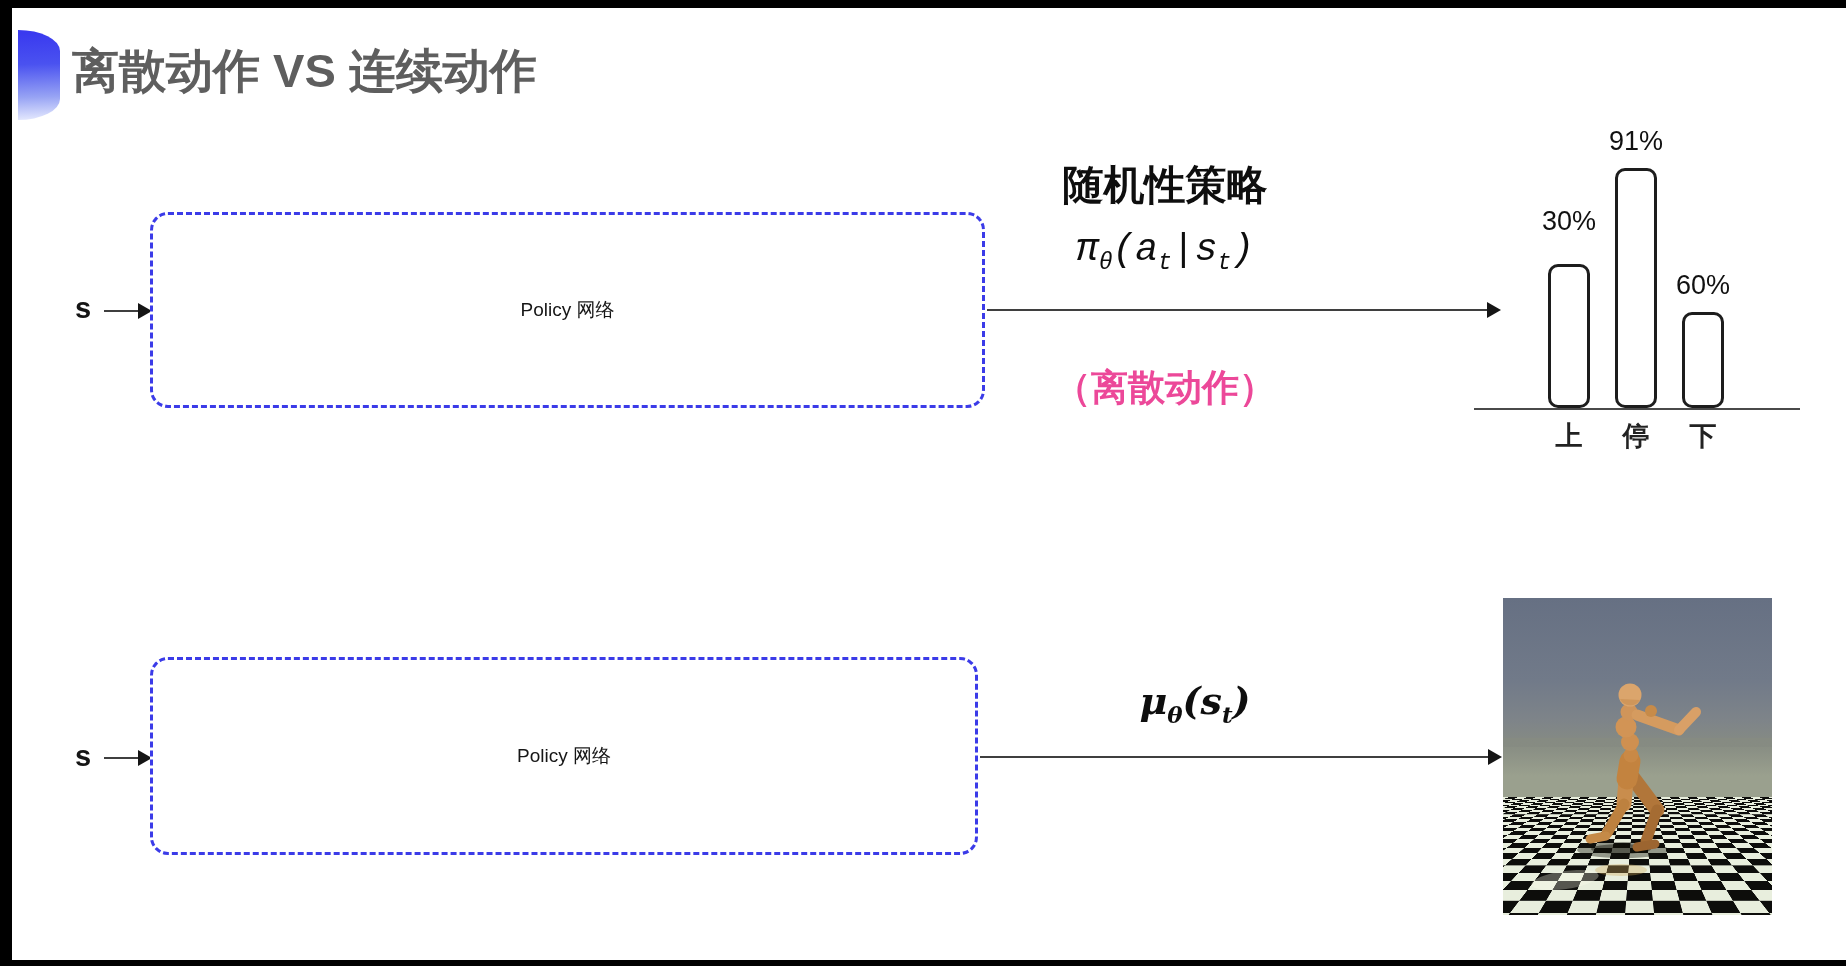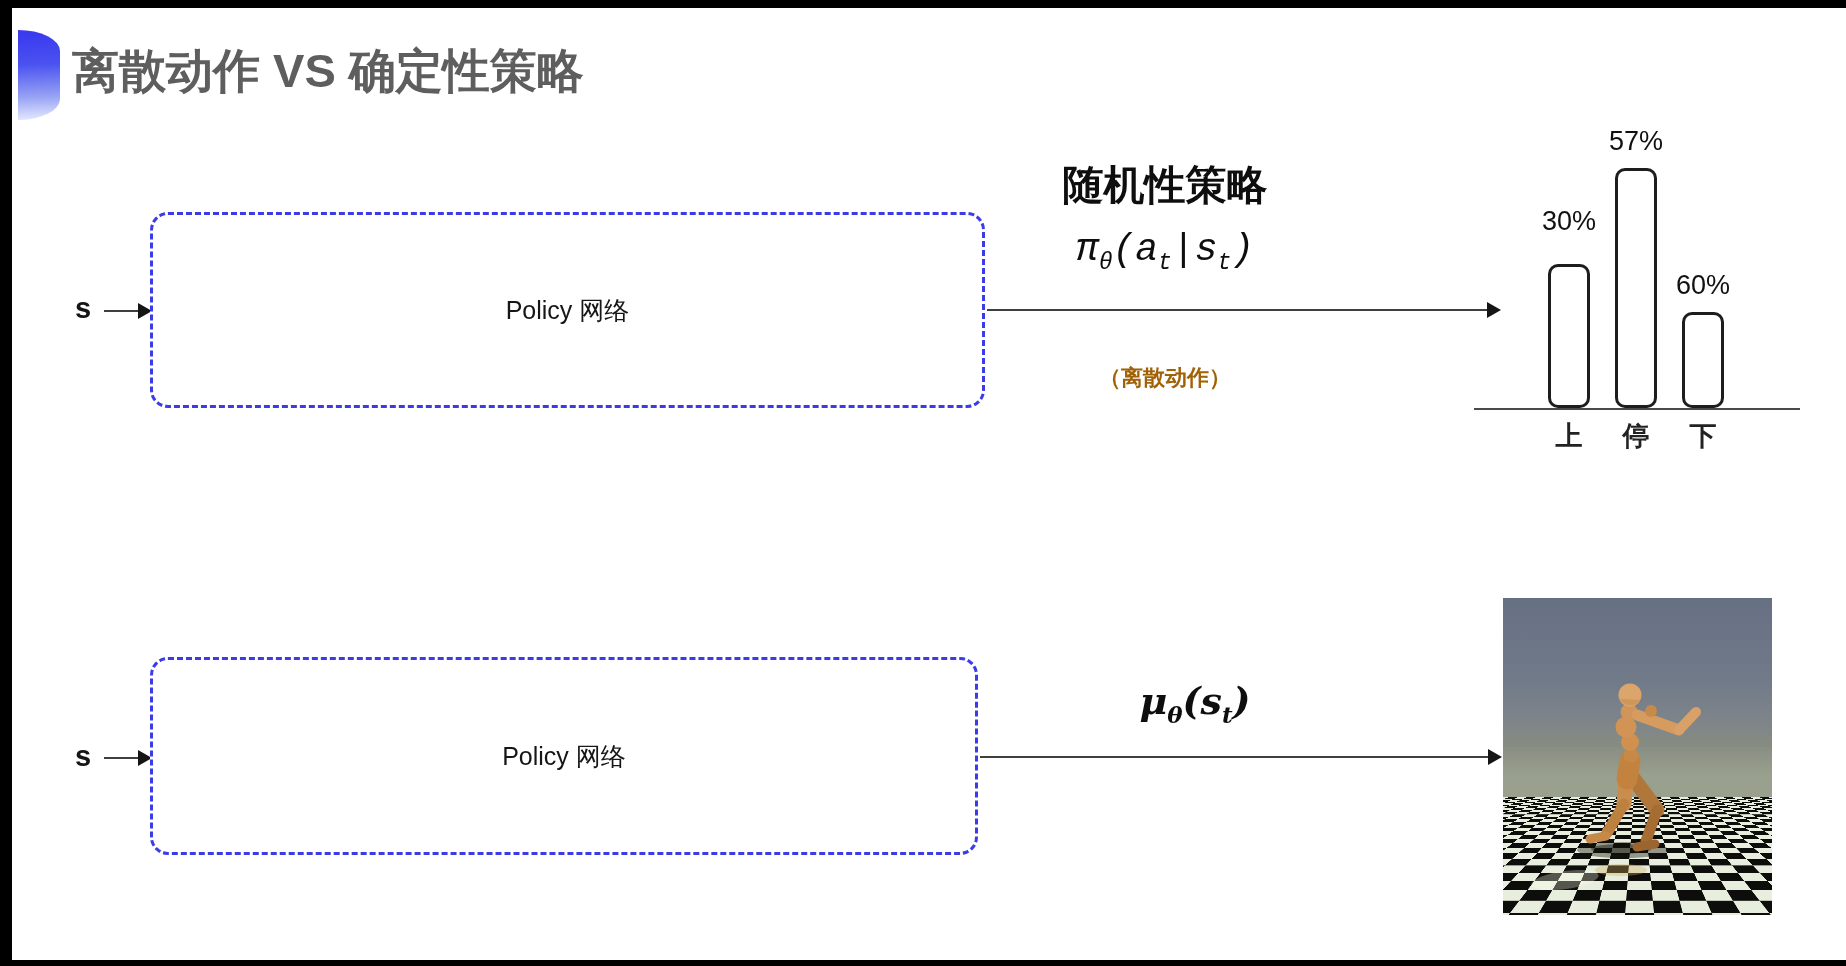--- a/index.html
+++ b/index.html
@@ -15,28 +15,28 @@
   .slide-title{position:absolute;left:72px;top:40px;font-size:47px;font-weight:600;
      color:#5e5e5e;letter-spacing:0px;white-space:nowrap;}
 
   
   .s-label{position:absolute;width:30px;text-align:center;font-size:29px;font-weight:600;color:#151515;}
   .hline{position:absolute;height:2px;background:#3f3f3f;}
   .arrowhead{position:absolute;width:0;height:0;border-top:8px solid transparent;
      border-bottom:8px solid transparent;border-left:14px solid #151515;}
   .policy-box{position:absolute;border:3px dashed #3b3be8;border-radius:18px;
      display:flex;align-items:center;justify-content:center;box-sizing:border-box;background:#fff;}
-  .policy-box span{font-size:25px;color:#161616;}
+  .policy-box span{font-size:19px;color:#161616;}
 
   .cap{position:absolute;text-align:center;color:#0e0e0e;}
   .cap-type{font-size:41px;font-weight:600;}
   .cap-formula{font-family:"DejaVu Serif","Liberation Serif",serif;font-style:italic;
      font-size:38px;font-weight:500;}
   .cap-formula sub{font-size:23px;line-height:0;}
-  .cap-note{font-size:22px;font-weight:600;color:#a16207;text-align:center;}
+  .cap-note{font-size:37px;font-weight:600;color:#ec4899;text-align:center;}
 
   
   .chart{position:absolute;left:1474px;top:90px;width:332px;height:372px;}
   .chart .baseline{position:absolute;left:0;top:318px;width:326px;height:2px;background:#4a4a4a;}
   .chart .bar{position:absolute;box-sizing:border-box;border:3px solid #1d1d1d;border-radius:10px;background:#fff;}
   .chart .bar-value{position:absolute;width:90px;text-align:center;font-size:27px;font-weight:500;color:#111;}
   .chart .bar-cat{position:absolute;width:60px;text-align:center;font-size:27px;font-weight:600;color:#222;top:328px;}
 
   
   .sim{position:absolute;left:1503px;top:598px;width:269px;height:317px;overflow:hidden;background:#9aa08e;}
@@ -50,21 +50,21 @@
      background:linear-gradient(180deg,#868b82 0%,rgba(134,139,130,0.75) 35%,rgba(134,139,130,0) 100%);}
   .sim svg{position:absolute;left:0;top:0;}
 </style>
 </head>
 <body>
 
 <div class="page">
   <div class="canvas"></div>
 
   <div class="deco-leaf"></div>
-  <div class="slide-title">离散动作 VS 确定性策略</div>
+  <div class="slide-title">离散动作 VS 连续动作</div>
 
   <div class="s-label abs" style="left:68px;top:292px;">s</div>
   <div class="hline" style="left:104px;top:310px;width:36px;"></div>
   <div class="arrowhead" style="left:138px;top:303px;"></div>
 
   <div class="policy-box" style="left:150px;top:212px;width:835px;height:196px;">
     <span>Policy 网络</span>
   </div>
 
   <div class="hline" style="left:987px;top:309px;width:502px;"></div>
@@ -75,21 +75,21 @@
     <span>π</span><sub>θ</sub><span>(a</span><sub>t</sub><span>|s</span><sub>t</sub><span>)</span>
   </div>
   <div class="cap cap-note" style="left:1000px;top:363px;width:330px;">（离散动作）</div>
 
   <div class="chart">
     <div class="baseline"></div>
   <div class="bar" style="left: 74px; top: 174px; width: 42px; height: 144px;"></div>
       <div class="bar-value" style="left: 50px; top: 116px;">30%</div>
       <div class="bar-cat" style="left: 65px;">上</div>
       <div class="bar" style="left: 141px; top: 78px; width: 42px; height: 240px;"></div>
-      <div class="bar-value" style="left: 117px; top: 36px;">57%</div>
+      <div class="bar-value" style="left: 117px; top: 36px;">91%</div>
       <div class="bar-cat" style="left: 132px;">停</div>
       <div class="bar" style="left: 208px; top: 222px; width: 42px; height: 96px;"></div>
       <div class="bar-value" style="left: 184px; top: 180px;">60%</div>
       <div class="bar-cat" style="left: 199px;">下</div>
     </div>
 
   <div class="s-label abs" style="left:68px;top:740px;">s</div>
   <div class="hline" style="left:104px;top:757px;width:36px;"></div>
   <div class="arrowhead" style="left:138px;top:750px;"></div>
 

